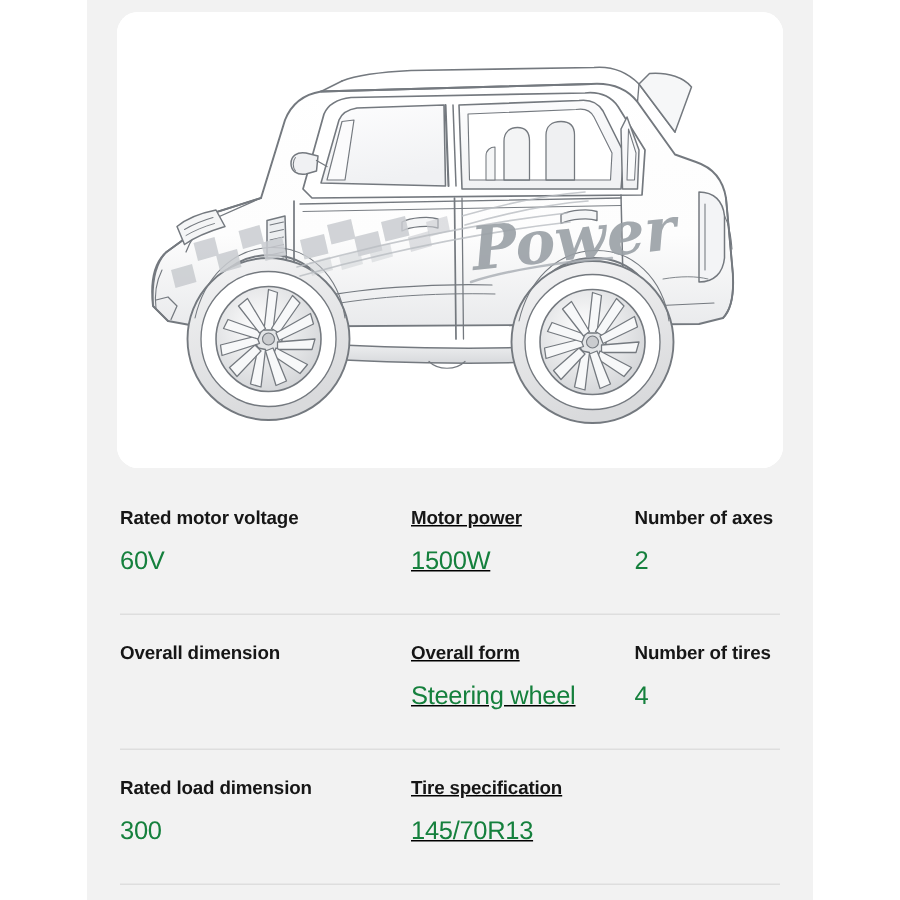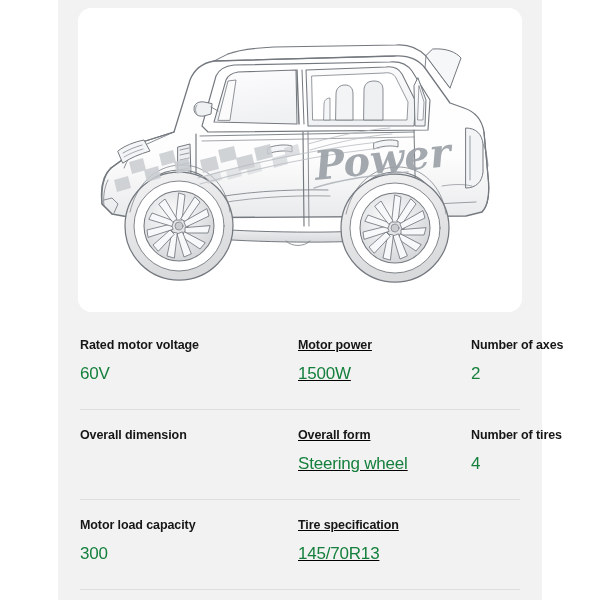--- a/index.html
+++ b/index.html
@@ -76,21 +76,20 @@
     left: 22px;
     right: 22px;
     bottom: 0;
     height: 1px;
     background: #dedede;
   }
 
   .spec-cells {
     display: flex;
     width: 100%;
-    gap: 24px;
   }
 
   .spec-cell {
     display: flex;
     flex-direction: column;
     gap: 12px;
   }
 
   .spec-cell.col-1 { width: 194px; flex: 0 0 194px; }
   .spec-cell.col-2 { width: 149px; flex: 0 0 149px; text-decoration: underline; }
@@ -361,21 +360,21 @@
         <div class="spec-cell col-3">
           <div class="spec-label">Number of tires</div>
           <div class="spec-value">4</div>
         </div>
       </div>
     </div>
 
     <div class="spec-row">
       <div class="spec-cells">
         <div class="spec-cell col-1">
-          <div class="spec-label">Motor load capacity</div>
+          <div class="spec-label">Rated load dimension</div>
           <div class="spec-value">300</div>
         </div>
         <div class="spec-cell col-2">
           <div class="spec-label">Tire specification</div>
           <div class="spec-value">145/70R13</div>
         </div>
         <div class="spec-cell col-3 empty">
           <div class="spec-label"></div>
           <div class="spec-value"></div>
         </div>

